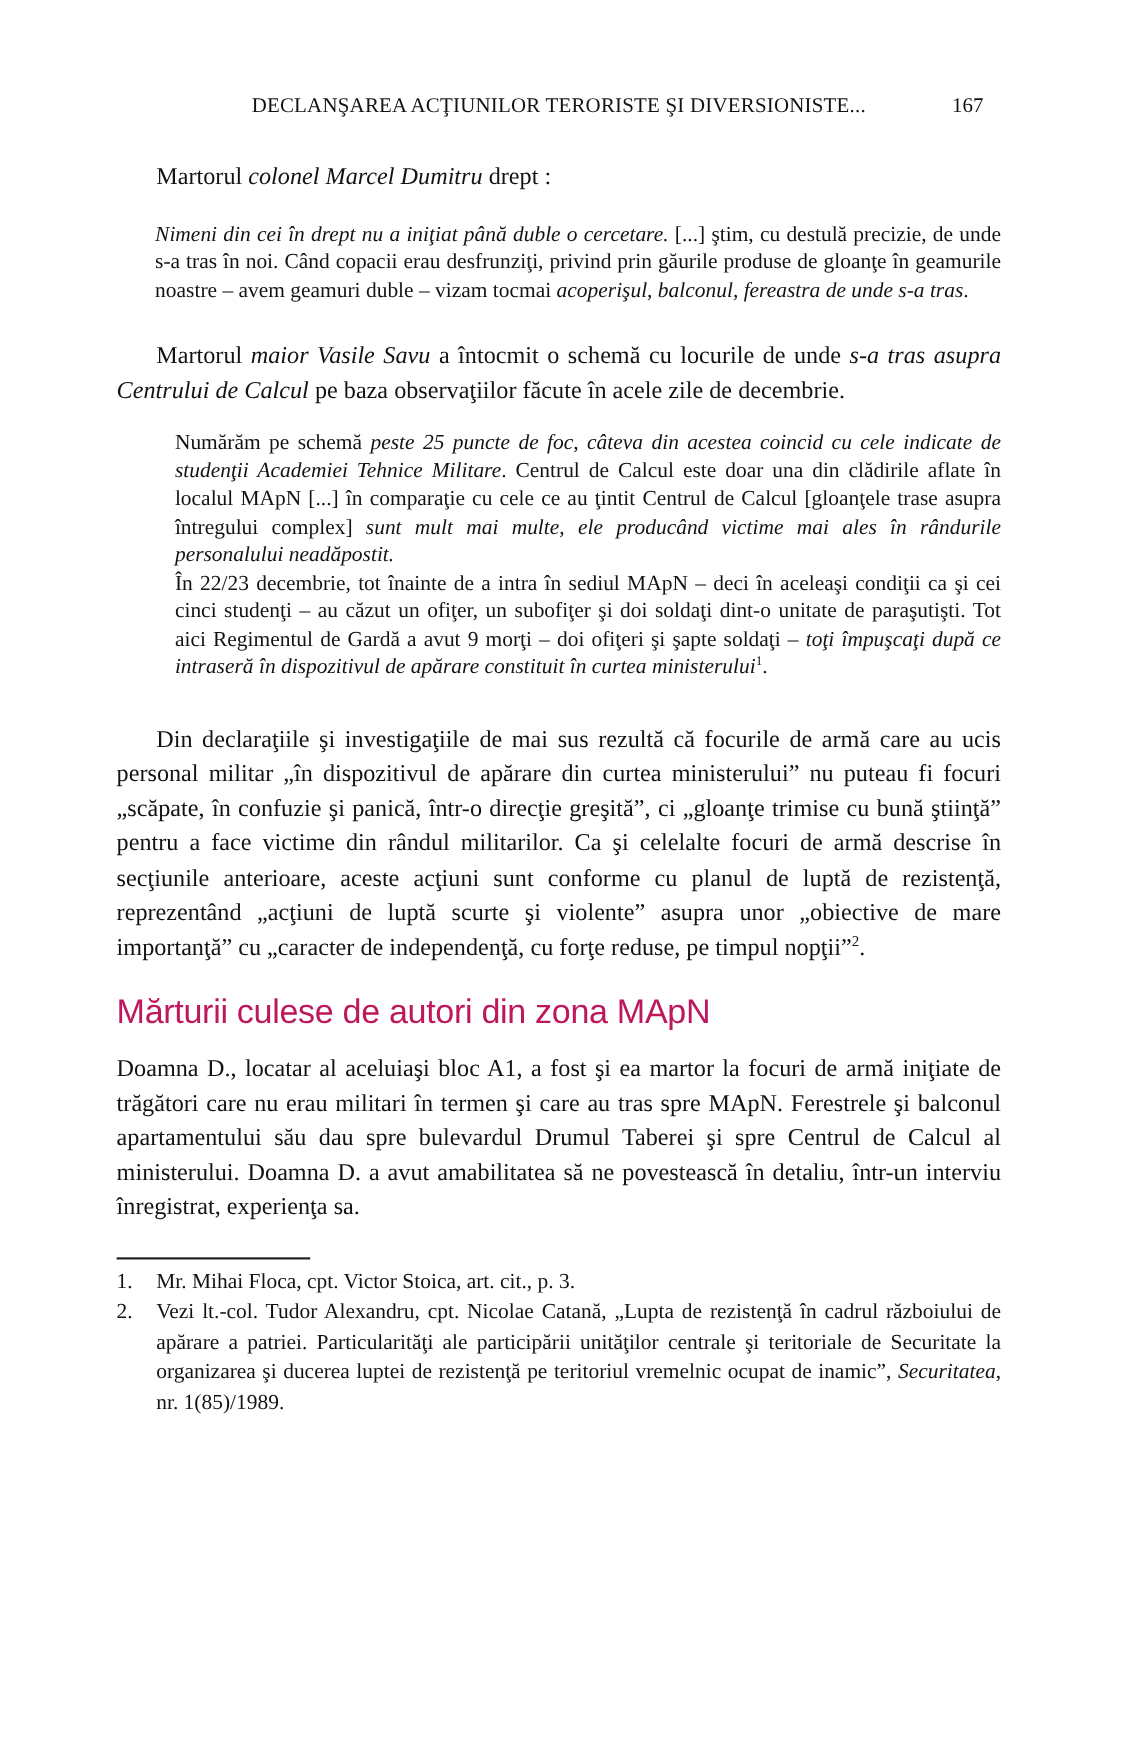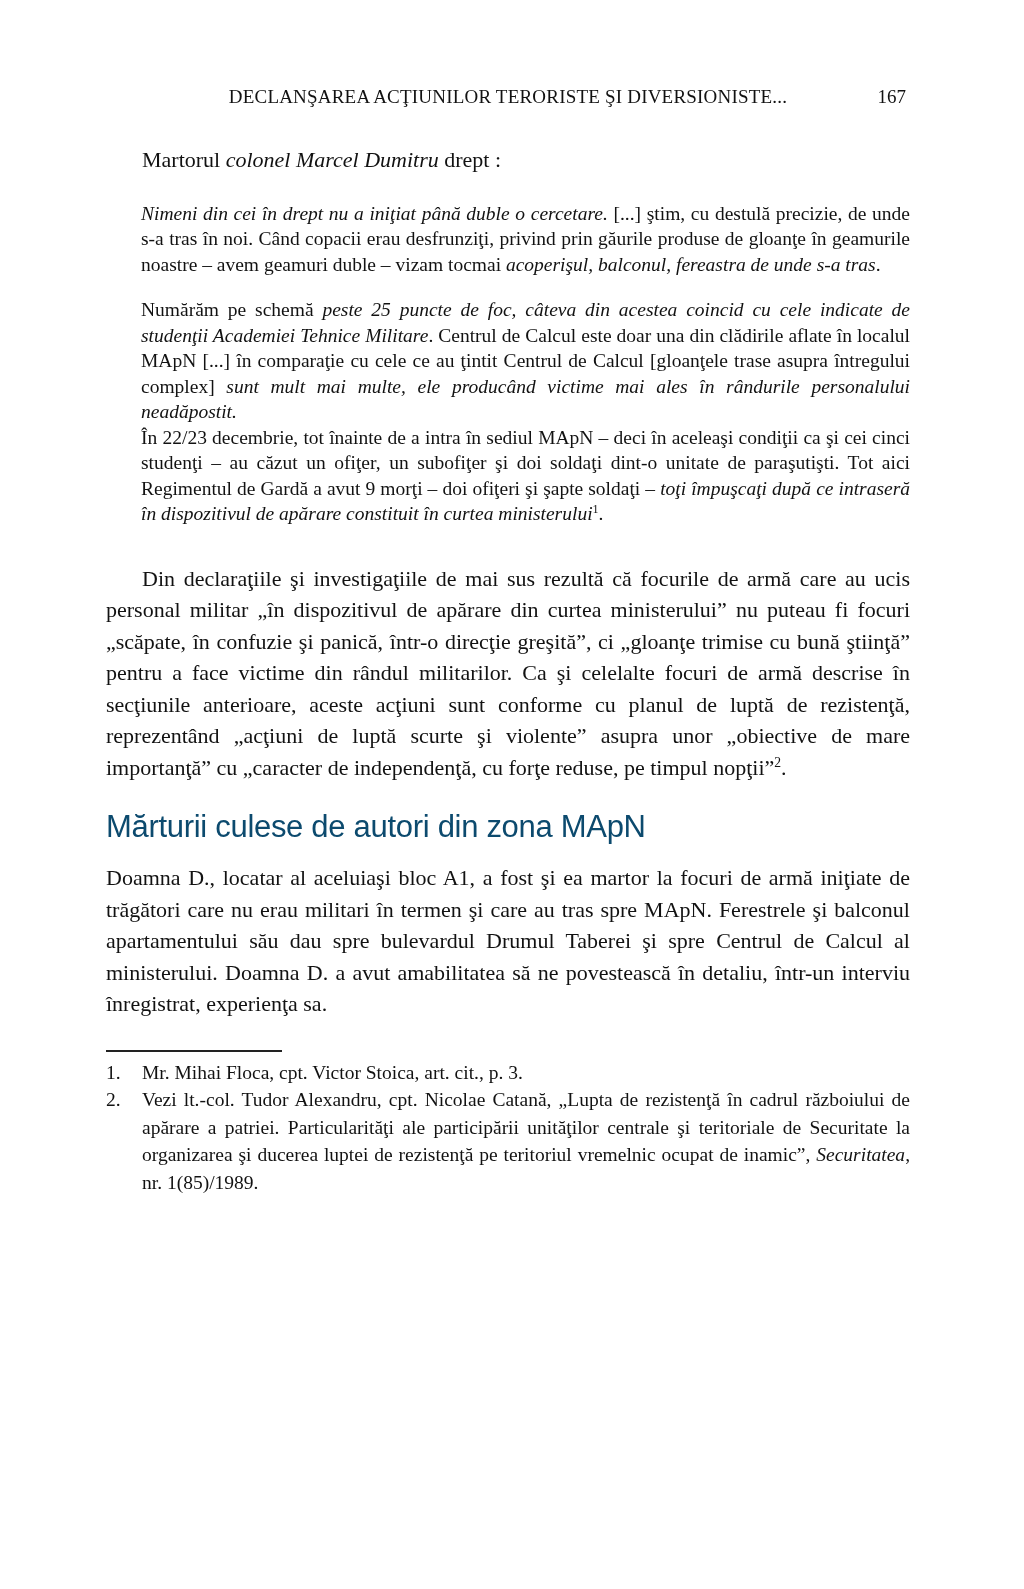--- a/index.html
+++ b/index.html
@@ -14,54 +14,54 @@
     padding:86px 114px 0 106px;
     overflow:hidden;
   }
   .running-header { position:relative; height:22px; }
   .running-title {
     text-align:center;
     font-size:19px;
     letter-spacing:0.2px;
     white-space:nowrap;
   }
-  .page-number { position:absolute; right:4px; top:0; font-size:19px; }
+  .page-number { position:absolute; right:16px; top:0; font-size:19px; }
 
   p { margin:0; }
   .body {
     font-size:22px;
     line-height:31.5px;
     text-align:justify;
   }
   .indent { text-indent:36px; }
 
   .para-witness-colonel { margin-top:36px; text-align:left; }
   .quote {
     margin:25px 0 0 35px;
     font-size:19.5px;
     line-height:25.5px;
     text-align:justify;
   }
   .para-witness-major { margin-top:30px; }
-  .quote-block { margin:20px 0 0 35px; }
+  .quote-block { margin:20px 0 0 53px; }
   .quote-block p {
     font-size:19.5px;
     line-height:25.5px;
     text-align:justify;
   }
   .para-conclusion { margin-top:36px; }
 
   .section-heading {
     margin:26px 0 0 0;
     font-family:"Liberation Sans", sans-serif;
     font-weight:normal;
     font-size:31px;
     line-height:36px;
     letter-spacing:-0.3px;
-    color:#0c4a6e;
+    color:#be185d;
   }
   .para-doamna { margin-top:17px; }
 
   .footnotes {
     margin-top:30px;
     font-size:19.5px;
     line-height:27.5px;
   }
   .fn-rule { width:176px; height:2px; background:#222222; margin-bottom:7px; }
   .fn { display:flex; }
@@ -79,20 +79,21 @@
   <header class="running-header">
     <div class="running-title">DECLANŞAREA ACŢIUNILOR TERORISTE ŞI DIVERSIONISTE...</div>
     <div class="page-number">167</div>
   </header>
 
   <main>
     <p class="body para-witness-colonel indent"><span>Martorul </span><i>colonel Marcel Dumitru</i><span> drept :</span></p>
 
     <blockquote class="quote"><i>Nimeni din cei în drept nu a iniţiat până duble o cercetare.</i><span> [...] ştim, cu destulă precizie, de unde s-a tras în noi. Când copacii erau desfrunziţi, privind prin găurile produse de gloanţe în geamurile noastre – avem geamuri duble – vizam tocmai </span><i>acoperişul, balconul, fereastra de unde s-a tras</i><span>.</span></blockquote>
 
+    <p class="body para-witness-major indent"><span>Martorul </span><i>maior Vasile Savu</i><span> a întocmit o schemă cu locurile de unde </span><i>s-a tras asupra Centrului de Calcul</i><span> pe baza observaţiilor făcute în acele zile de decembrie.</span></p>
 
     <blockquote class="quote-block">
       <p><span>Numărăm pe schemă </span><i>peste 25 puncte de foc, câteva din acestea coincid cu cele indicate de studenţii Academiei Tehnice Militare</i><span>. Centrul de Calcul este doar una din clădirile aflate în localul MApN [...] în comparaţie cu cele ce au ţintit Centrul de Calcul [gloanţele trase asupra întregului complex] </span><i>sunt mult mai multe, ele producând victime mai ales în rândurile personalului neadăpostit.</i></p>
       <p><span>În 22/23 decembrie, tot înainte de a intra în sediul MApN – deci în aceleaşi condiţii ca şi cei cinci studenţi – au căzut un ofiţer, un subofiţer şi doi soldaţi dint-o unitate de paraşutişti. Tot aici Regimentul de Gardă a avut 9 morţi – doi ofiţeri şi şapte soldaţi – </span><i>toţi împuşcaţi după ce intraseră în dispozitivul de apărare constituit în curtea ministerului</i><sup>1</sup><span>.</span></p>
     </blockquote>
 
     <p class="body para-conclusion indent"><span>Din declaraţiile şi investigaţiile de mai sus rezultă că focurile de armă care au ucis personal militar „în dispozitivul de apărare din curtea ministerului” nu puteau fi focuri „scăpate, în confuzie şi panică, într-o direcţie greşită”, ci „gloanţe trimise cu bună ştiinţă” pentru a face victime din rândul militarilor. Ca şi celelalte focuri de armă descrise în secţiunile anterioare, aceste acţiuni sunt conforme cu planul de luptă de rezistenţă, reprezentând „acţiuni de luptă scurte şi violente” asupra unor „obiective de mare importanţă” cu „caracter de independenţă, cu forţe reduse, pe timpul nopţii”</span><sup>2</sup><span>.</span></p>
 
     <h2 class="section-heading">Mărturii culese de autori din zona MApN</h2>
 

